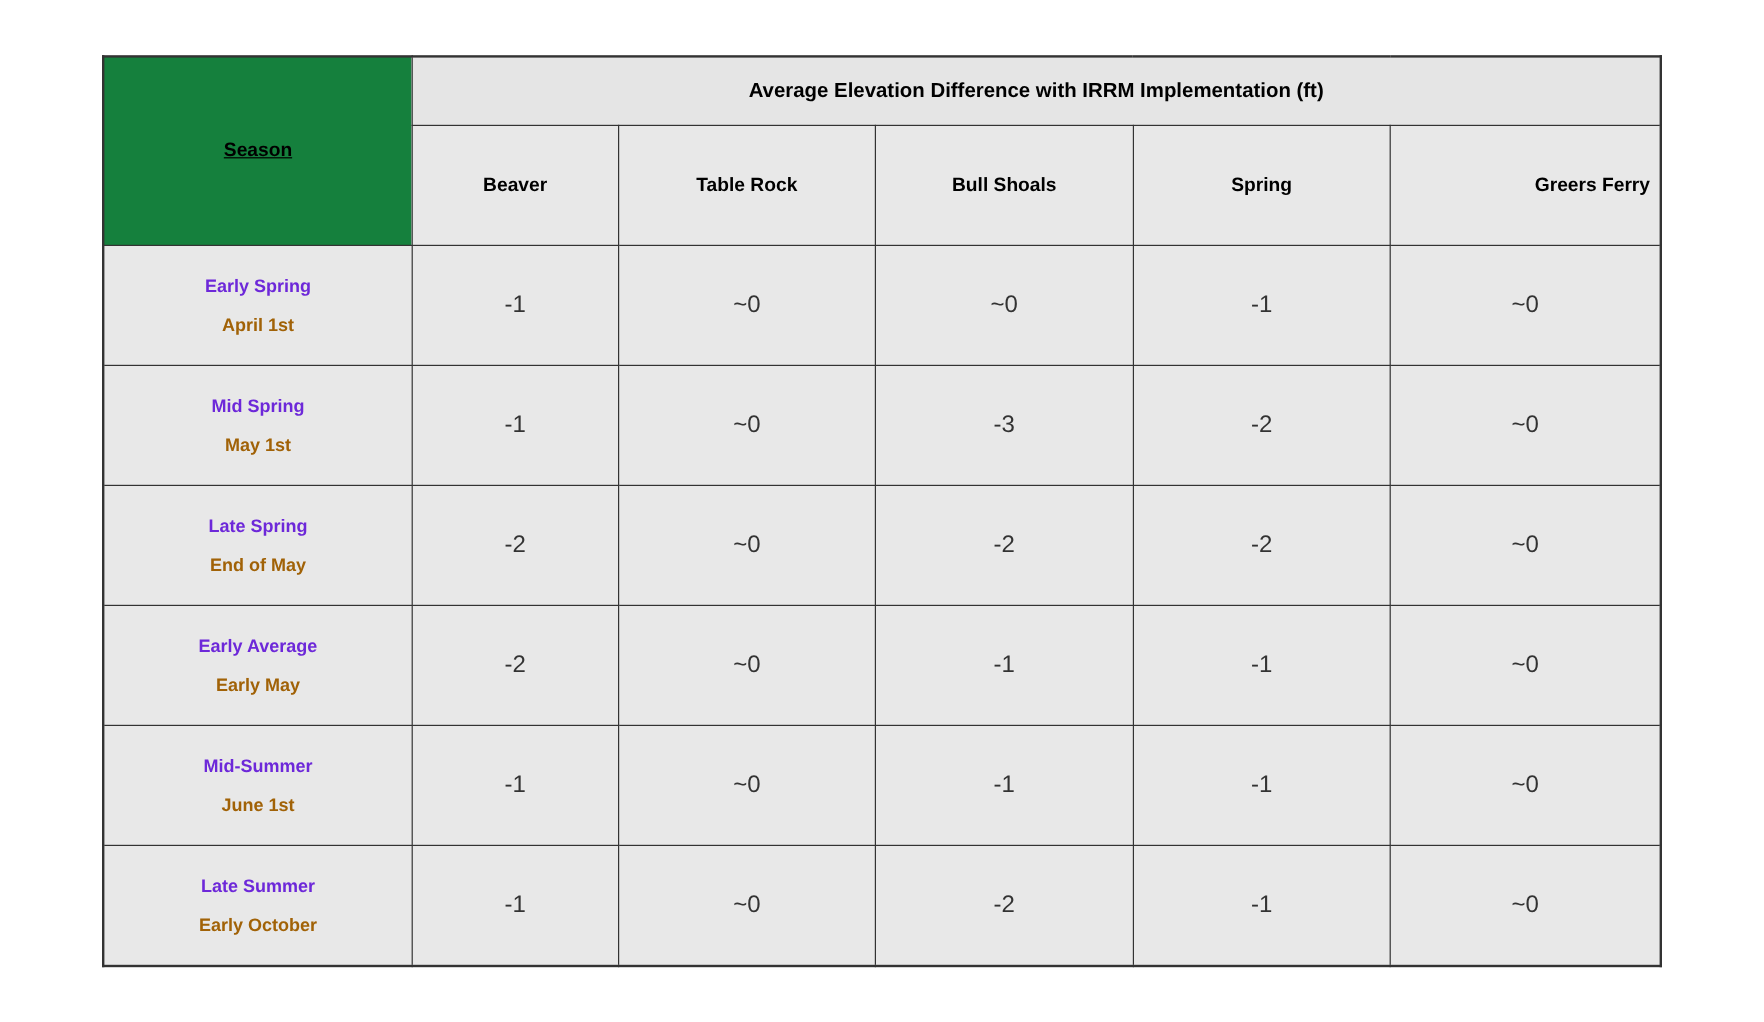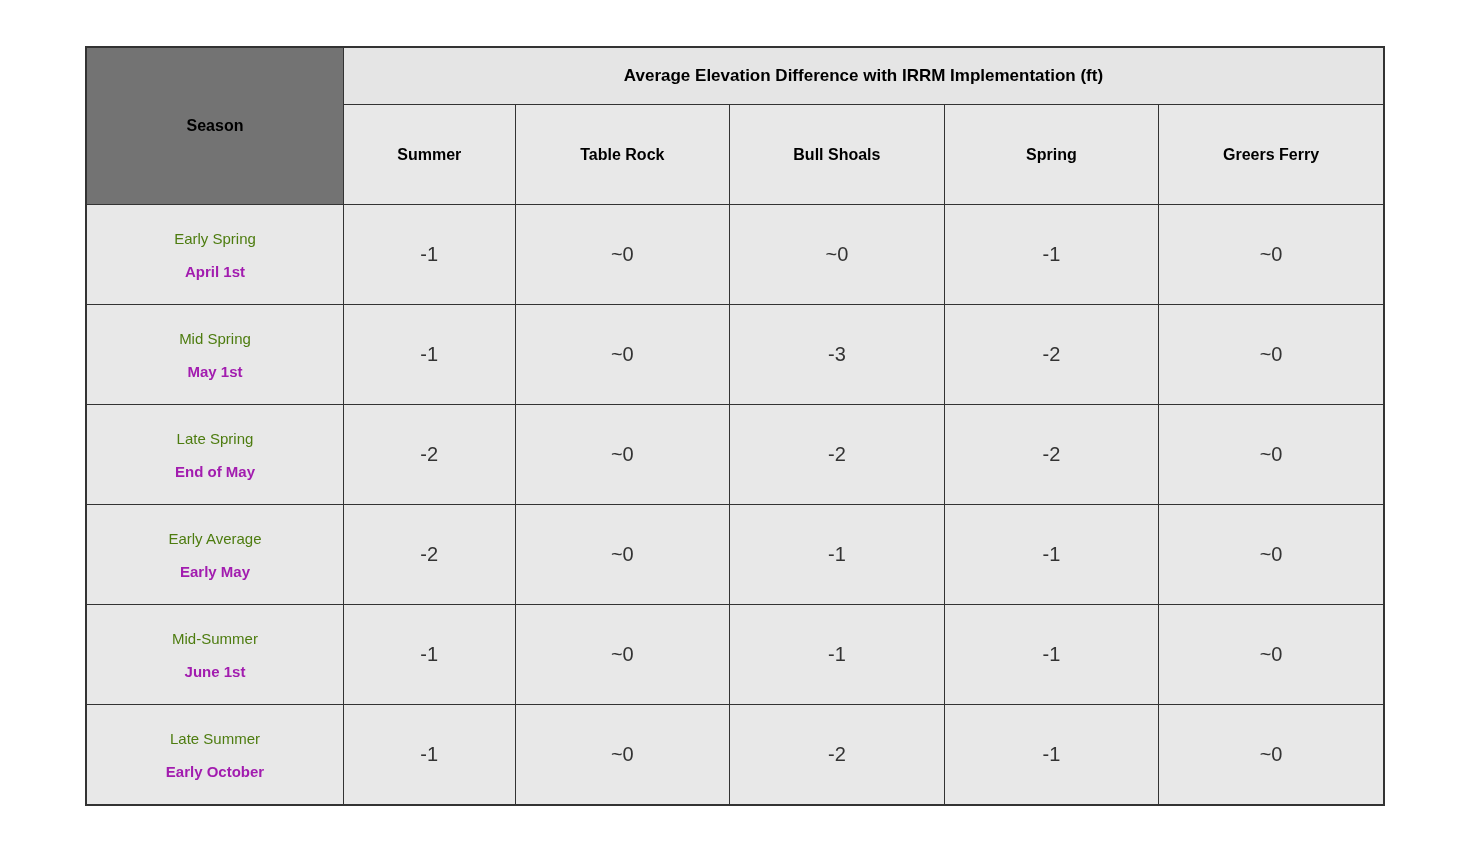--- a/index.html
+++ b/index.html
@@ -42,79 +42,80 @@
     
     .subheader {
       background: #e8e8e8;
       font-size: 16px;
       font-weight: bold;
       height: 100px;
     }
 
     
     .season-header {
-      background: #737373;
+      background: #15803d;
       font-size: 16px;
       font-weight: bold;
       width: 240px;
+      text-decoration: underline;
     }
 
     
     .season-cell {
       background: #e8e8e8;
       width: 240px;
       font-size: 15px;
       height: 100px;
     }
 
     .season-line1 {
-      font-weight: normal;
-      color: #4d7c0f;
+      font-weight: bold;
+      color: #6d28d9;
       display: block;
       margin-bottom: 4px;
     }
 
     .season-line2 {
       font-weight: bold;
-      color: #a21caf;
+      color: #a16207;
       display: block;
       margin-top: 16px;
     }
 
     .data-cell {
       background: #e8e8e8;
       font-size: 20px;
       font-weight: normal;
       color: #333;
       height: 100px;
     }
 
     .col-beaver { width: 160px; }
     .col-tablerock { width: 200px; }
     .col-bullshoals { width: 200px; }
     .col-norfork { width: 200px; }
-    .col-greerrsferry { width: 210px; }
+    .col-greerrsferry { width: 210px; text-align: right; }
   </style>
 </head>
 <body>
 
 <div class="table-wrapper">
   <table>
     <thead>
       <tr>
         <th class="season-header" rowspan="2">
           <span>Season</span>
         </th>
         <th class="header-main" colspan="5">
           <span>Average Elevation Difference with IRRM Implementation (ft)</span>
         </th>
       </tr>
       <tr>
         <th class="subheader col-beaver">
-          <span>Summer</span>
+          <span>Beaver</span>
         </th>
         <th class="subheader col-tablerock">
           <span>Table Rock</span>
         </th>
         <th class="subheader col-bullshoals">
           <span>Bull Shoals</span>
         </th>
         <th class="subheader col-norfork">
           <span>Spring</span>
         </th>

